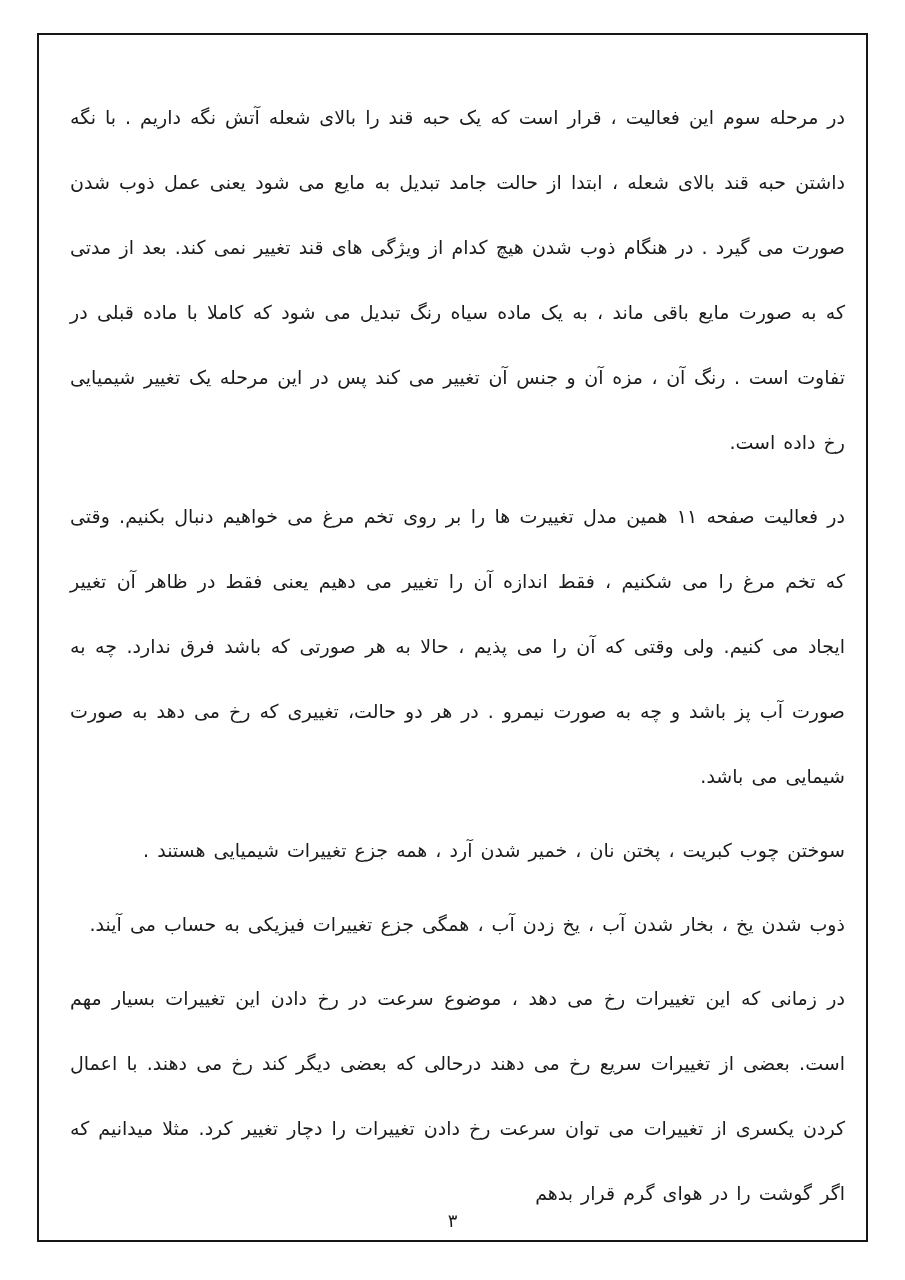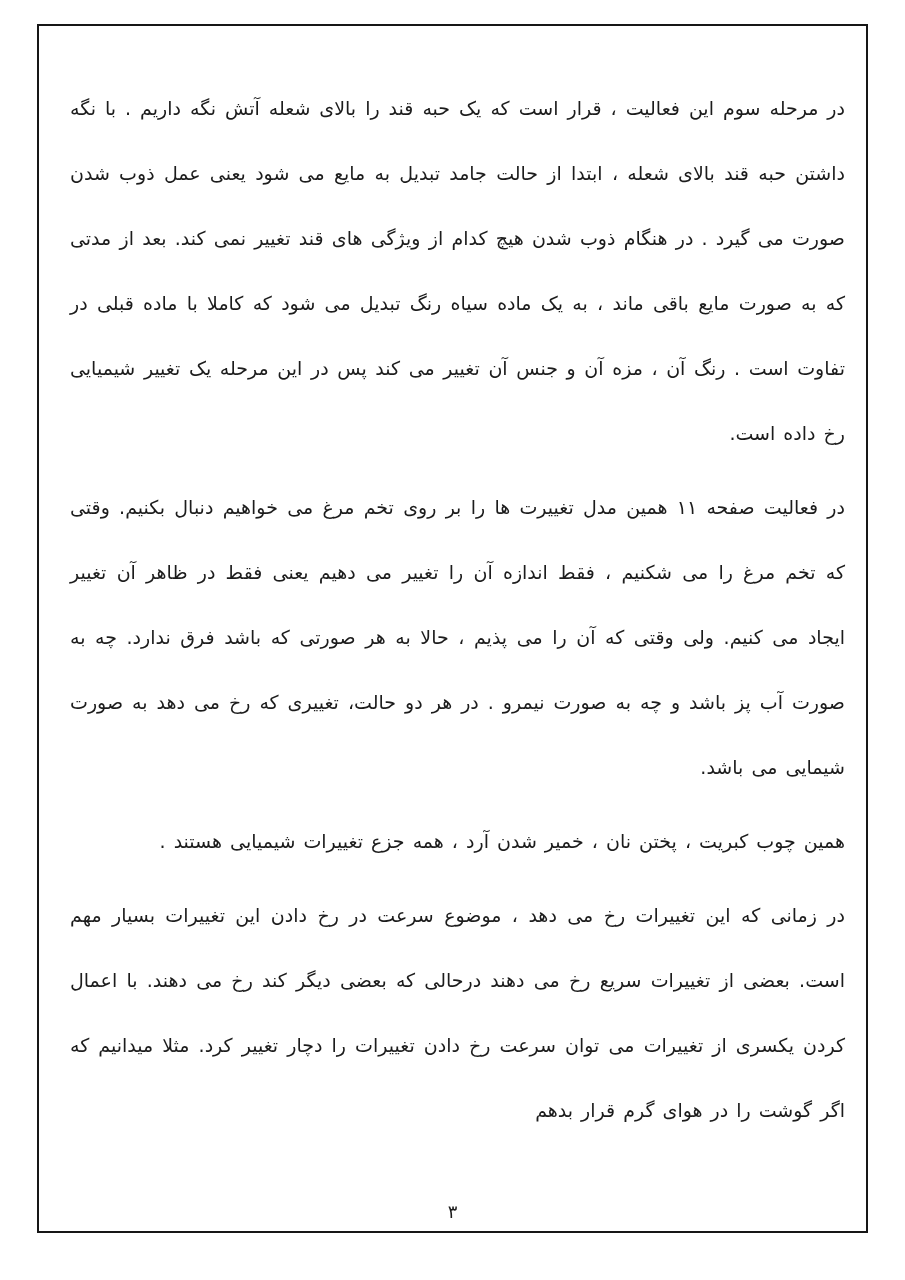--- a/index.html
+++ b/index.html
@@ -11,21 +11,21 @@
     width: 905px;
     height: 1280px;
     position: relative;
     font-family: "DejaVu Sans", sans-serif;
     color: #1c1c1c;
     overflow: hidden;
   }
   .page-frame {
     position: absolute;
     left: 37px;
-    top: 24px;
+    top: 33px;
     width: 827px;
     height: 1205px;
     border: 2px solid #161616;
     box-sizing: content-box;
     background: #ffffff;
   }
   .content {
     position: absolute;
     top: 50px;
     right: 21px;
@@ -51,17 +51,18 @@
     color: #1c1c1c;
   }
 </style>
 </head>
 <body>
 
 <div class="page-frame">
   <div class="content">
     <p>در مرحله سوم این فعالیت ، قرار است که یک حبه قند را بالای شعله آتش نگه داریم . با نگه داشتن حبه قند بالای شعله ، ابتدا از حالت جامد تبدیل به مایع می شود یعنی عمل ذوب شدن صورت می گیرد . در هنگام ذوب شدن هیچ کدام از ویژگی های قند تغییر نمی کند. بعد از مدتی که به صورت مایع باقی ماند ، به یک ماده سیاه رنگ تبدیل می شود که کاملا با ماده قبلی در تفاوت است . رنگ آن ، مزه آن و جنس آن تغییر می کند پس در این مرحله یک تغییر شیمیایی رخ داده است.</p>
     <p>در فعالیت صفحه ۱۱ همین مدل تغییرت ها را بر روی تخم مرغ می خواهیم دنبال بکنیم. وقتی که تخم مرغ را می شکنیم ، فقط اندازه آن را تغییر می دهیم یعنی فقط در ظاهر آن تغییر ایجاد می کنیم. ولی وقتی که آن را می پذیم ، حالا به هر صورتی که باشد فرق ندارد. چه به صورت آب پز باشد و چه به صورت نیمرو . در هر دو حالت، تغییری که رخ می دهد به صورت شیمایی می باشد.</p>
-    <p>همین چوب کبریت ، پختن نان ، خمیر شدن آرد ، همه جزع تغییرات شیمیایی هستند .</p>
+    <p>سوختن چوب کبریت ، پختن نان ، خمیر شدن آرد ، همه جزع تغییرات شیمیایی هستند .</p>
+    <p>ذوب شدن یخ ، بخار شدن آب ، یخ زدن آب ، همگی جزع تغییرات فیزیکی به حساب می آیند.</p>
     <p>در زمانی که این تغییرات رخ می دهد ، موضوع سرعت در رخ دادن این تغییرات بسیار مهم است. بعضی از تغییرات سریع رخ می دهند درحالی که بعضی دیگر کند رخ می دهند. با اعمال کردن یکسری از تغییرات می توان سرعت رخ دادن تغییرات را دچار تغییر کرد. مثلا میدانیم که اگر گوشت را در هوای گرم قرار بدهم</p>
   </div>
   <div class="page-number">۳</div>
 </div>
 
 </body></html>

